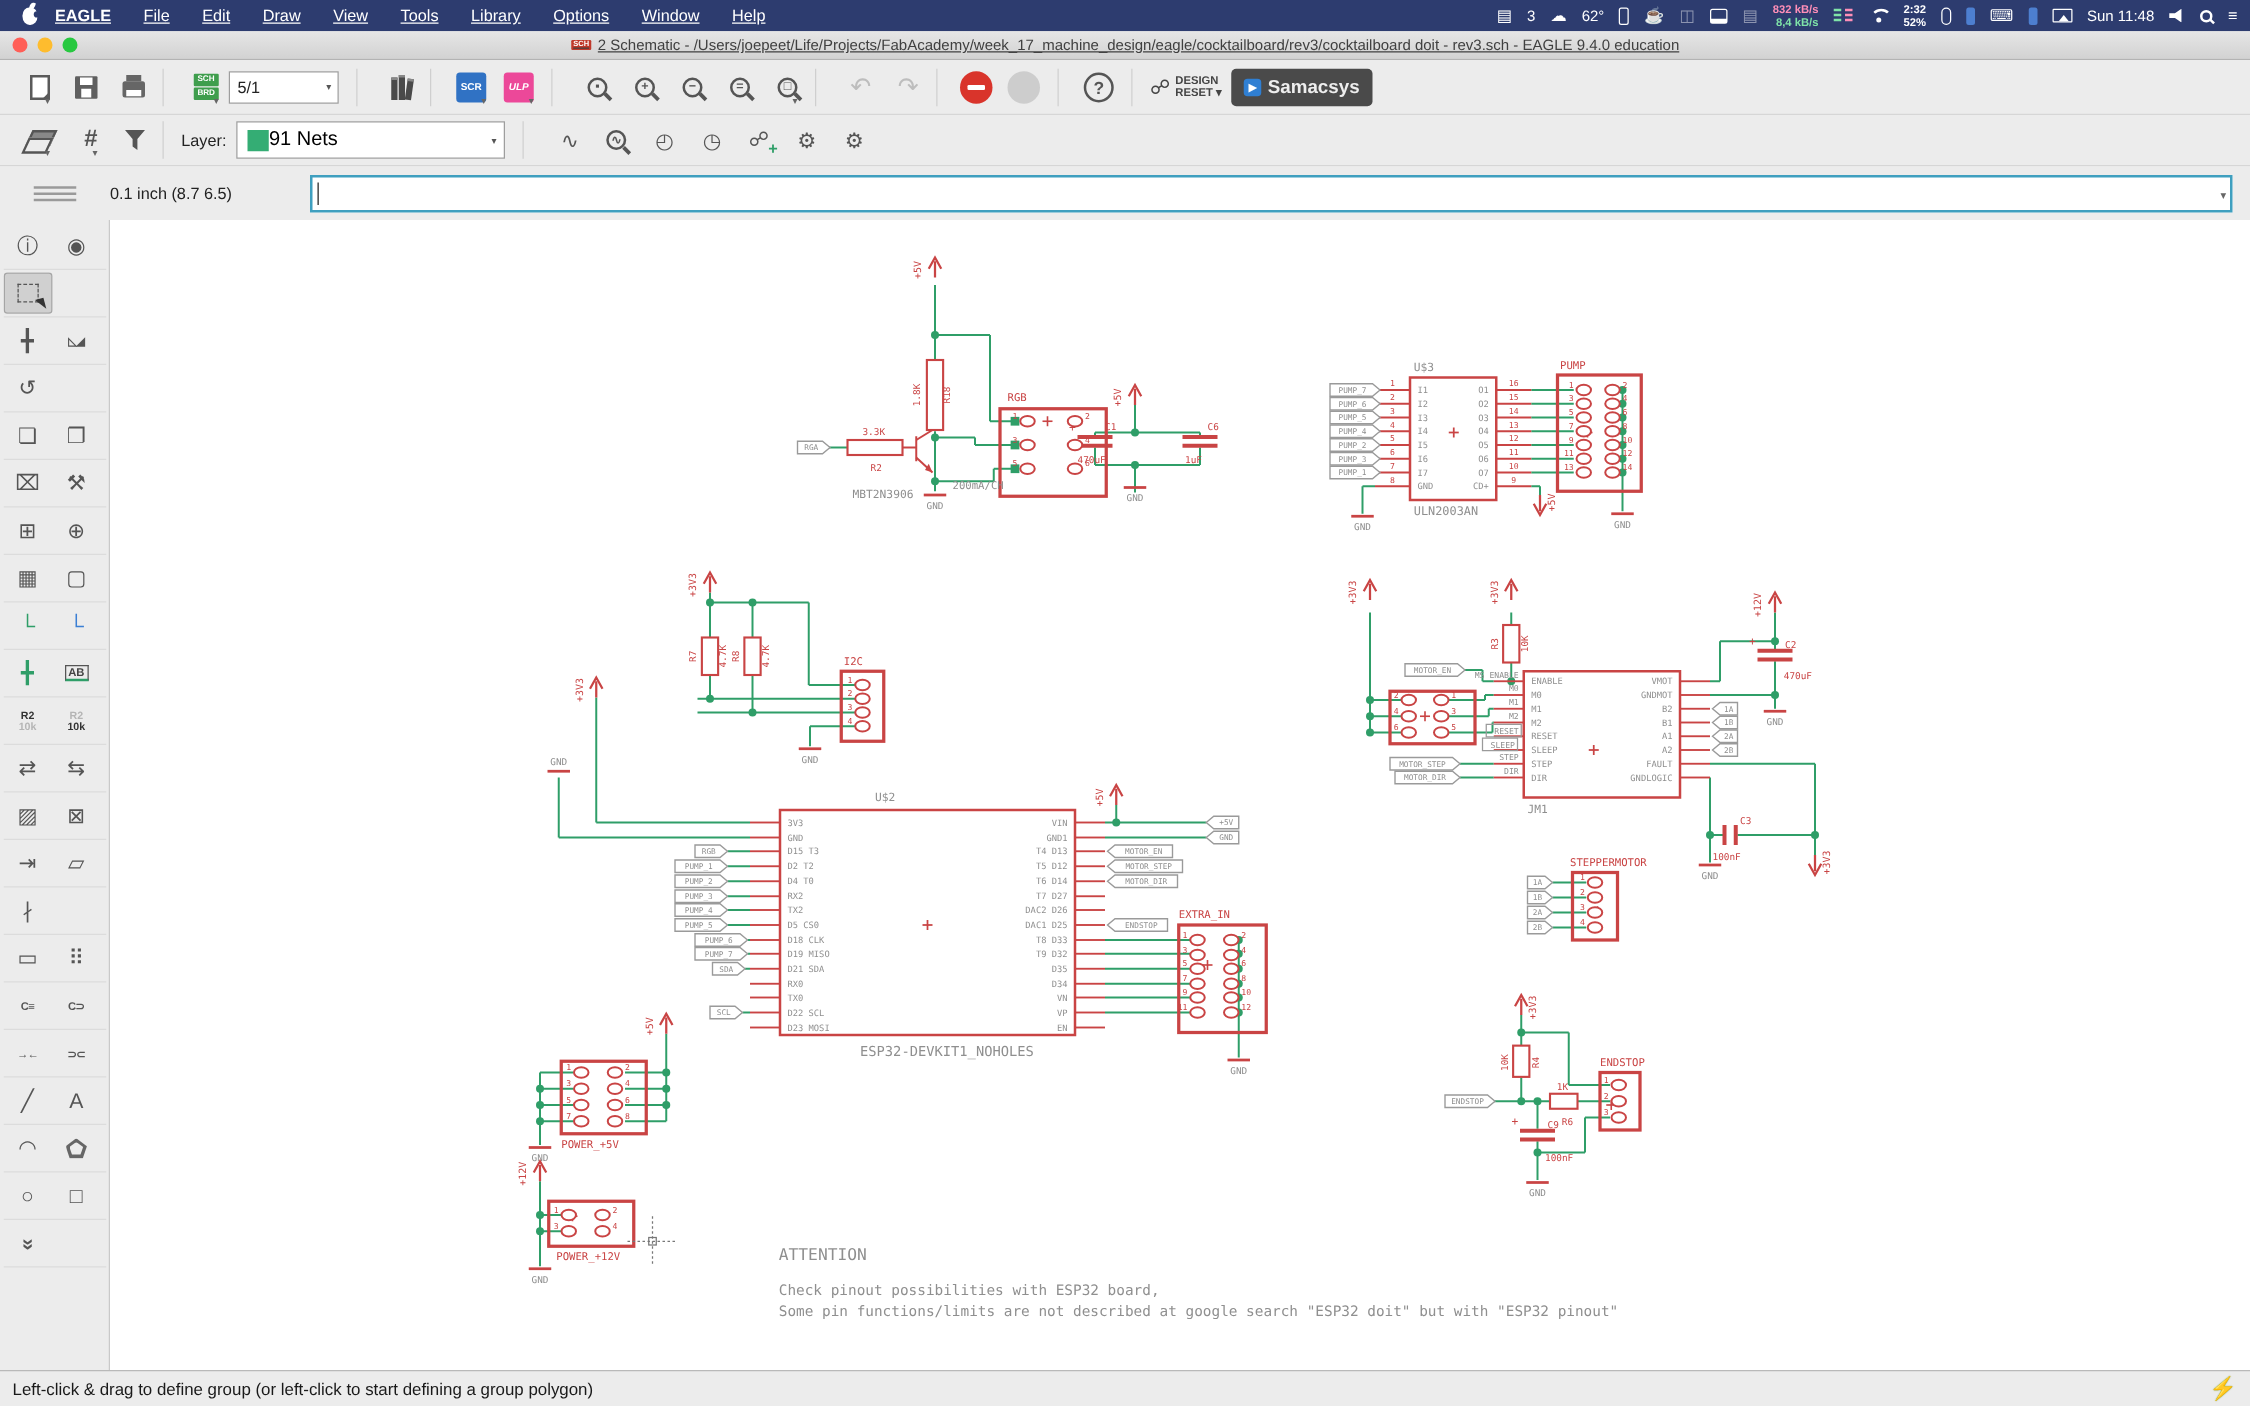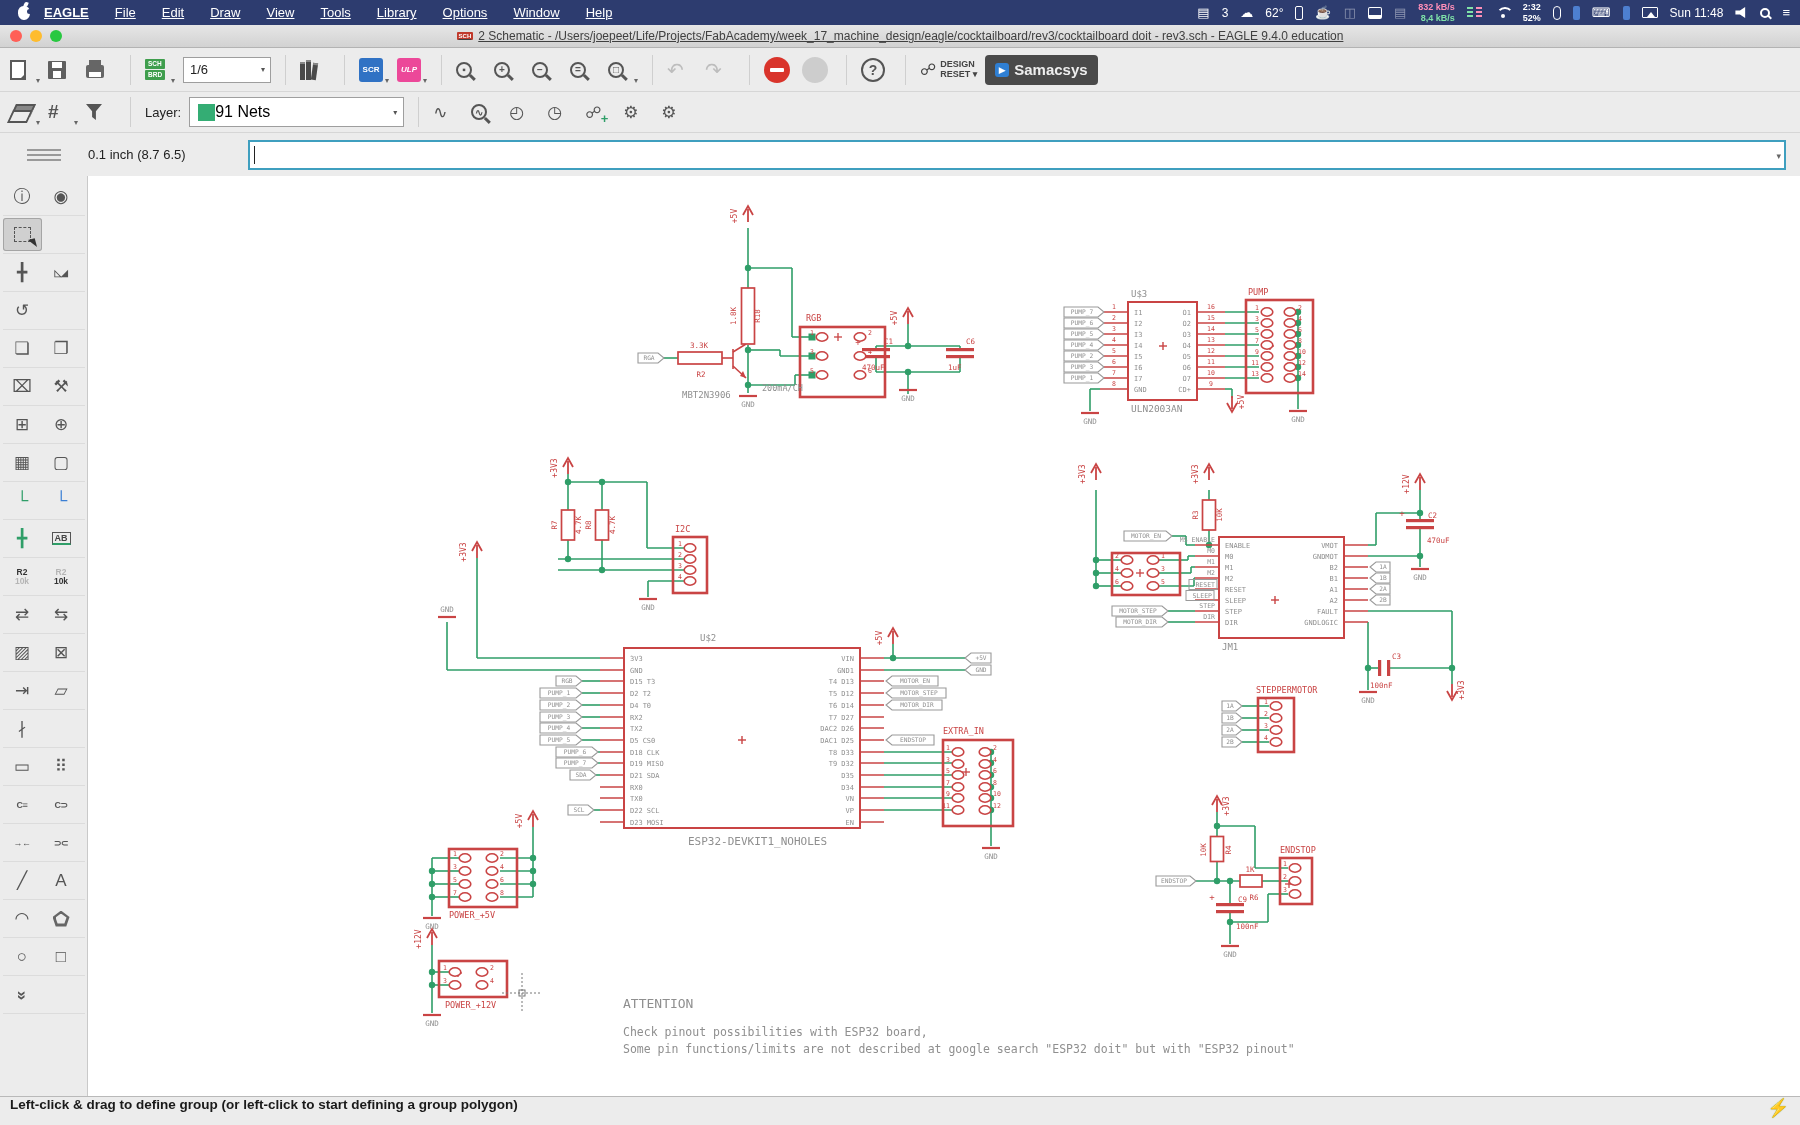--- a/index.html
+++ b/index.html
@@ -45,21 +45,21 @@
   .lights { display:flex; gap:8px; margin-left:10px; }
   .light { width:12px; height:12px; border-radius:50%; }
   .l-red{ background:#ff5f57; } .l-yellow{ background:#febc2e; } .l-green{ background:#28c840; }
   .wtitle { position:absolute; left:0; right:0; text-align:center; font-size:12px; color:#404040; display:flex; justify-content:center; align-items:center; gap:5px;text-decoration:underline; }
   .sch-mini { display:inline-block; background:#c0392b; color:#fff; font-size:6px; font-weight:bold; padding:1px 2px; border-radius:1px; line-height:1; }
 
   
   .toolbar { background:#ececec; display:flex; align-items:center; gap:8px; padding:0 10px; flex:0 0 auto; }
   .tb1 { height:44px; border-bottom:1px solid #d6d6d6; }
   .tb2 { height:41px; border-bottom:1px solid #d6d6d6; }
-  .tbtn { display:flex; align-items:center; justify-content:flex-start; min-width:30px; height:34px; border-radius:3px; cursor:default; position:relative; color:#555; }
+  .tbtn { display:flex; align-items:center; justify-content:flex-end; min-width:30px; height:34px; border-radius:3px; cursor:default; position:relative; color:#555; }
   .sep { width:1px; height:30px; background:#cfcfcf; margin:0 6px; }
   .ddm { font-size:8px; color:#666; position:absolute; right:0; bottom:2px; }
   .i-doc { width:16px; height:20px; background:#fff; border:2px solid #5a5a5a; position:relative; }
   .i-doc::after { content:""; position:absolute; right:-2px; bottom:-2px; border-style:solid; border-width:0 0 7px 7px; border-color:transparent transparent #5a5a5a transparent; }
   .i-save { width:18px; height:18px; background:#5f5f5f; border-radius:1px; position:relative; }
   .i-save::before { content:""; position:absolute; top:1px; left:4px; width:10px; height:6px; background:#fff; }
   .i-save::after { content:""; position:absolute; bottom:1px; left:5px; width:8px; height:7px; background:#fff; }
   .i-print { width:18px; height:13px; background:#666; border-radius:2px; position:relative; margin-top:4px; }
   .i-print::before { content:""; position:absolute; top:-5px; left:3px; width:12px; height:5px; background:#666; }
   .i-print::after { content:""; position:absolute; bottom:1px; left:3px; width:12px; height:5px; background:#fff; }
@@ -122,21 +122,21 @@
   .nv b { color:#333; } .nv i { font-style:normal; color:#b5b5b5; font-weight:bold; }
   .pent { width:17px; height:16px; background:#666; clip-path:polygon(50% 0,100% 40%,81% 100%,19% 100%,0 40%); position:relative; }
   .pent::after { content:""; position:absolute; left:3px; top:3px; width:11px; height:10px; background:#ececec; clip-path:polygon(50% 0,100% 40%,81% 100%,19% 100%,0 40%); }
   .chev-g { display:inline-block; transform:rotate(90deg); font-weight:bold; color:#555; letter-spacing:-1px; }
   .mono8 { font-size:9px; font-weight:bold; letter-spacing:-0.5px; }
 
   .canvas { flex:1; background:#fff; position:relative; }
   .canvas svg { position:absolute; inset:0; }
 
   
-  .statusbar { height:29px; background:#ececec; border-top:1px solid #b9b9b9; display:flex; padding:0 10px; font-size:13.5px; color:#1a1a1a; flex:0 0 auto;font-weight:bold; }
+  .statusbar { height:29px; background:#ececec; border-top:1px solid #b9b9b9; display:flex; align-items:center; padding:0 10px; font-size:13.5px; color:#1a1a1a; flex:0 0 auto; }
   .statusbar .bolt { margin-left:auto; font-size:18px; color:#8bc34a; text-shadow:0 0 1px #5a8f1f; }
 
   
   .st { font-family:"DejaVu Sans Mono",monospace; }
 </style>
 </head>
 <body>
 
 <div class="app">
 
@@ -213,21 +213,21 @@
       </div>
     <div class="sep"></div>
     <div class="tbtn">
       <div class="schbrd">
         <span>SCH</span>
           <span>BRD</span>
       </div>
         <span class="ddm">▾</span>
     </div>
     <div class="sheet-select">
-      <span>1/6</span>
+      <span>5/1</span>
         <span class="car">▾</span>
     </div>
     <div class="sep"></div>
     <div class="tbtn">
         <div class="books">
           <span class="b1"></span>
           <span class="b2"></span>
           <span class="b3"></span>
         </div>
       </div>

